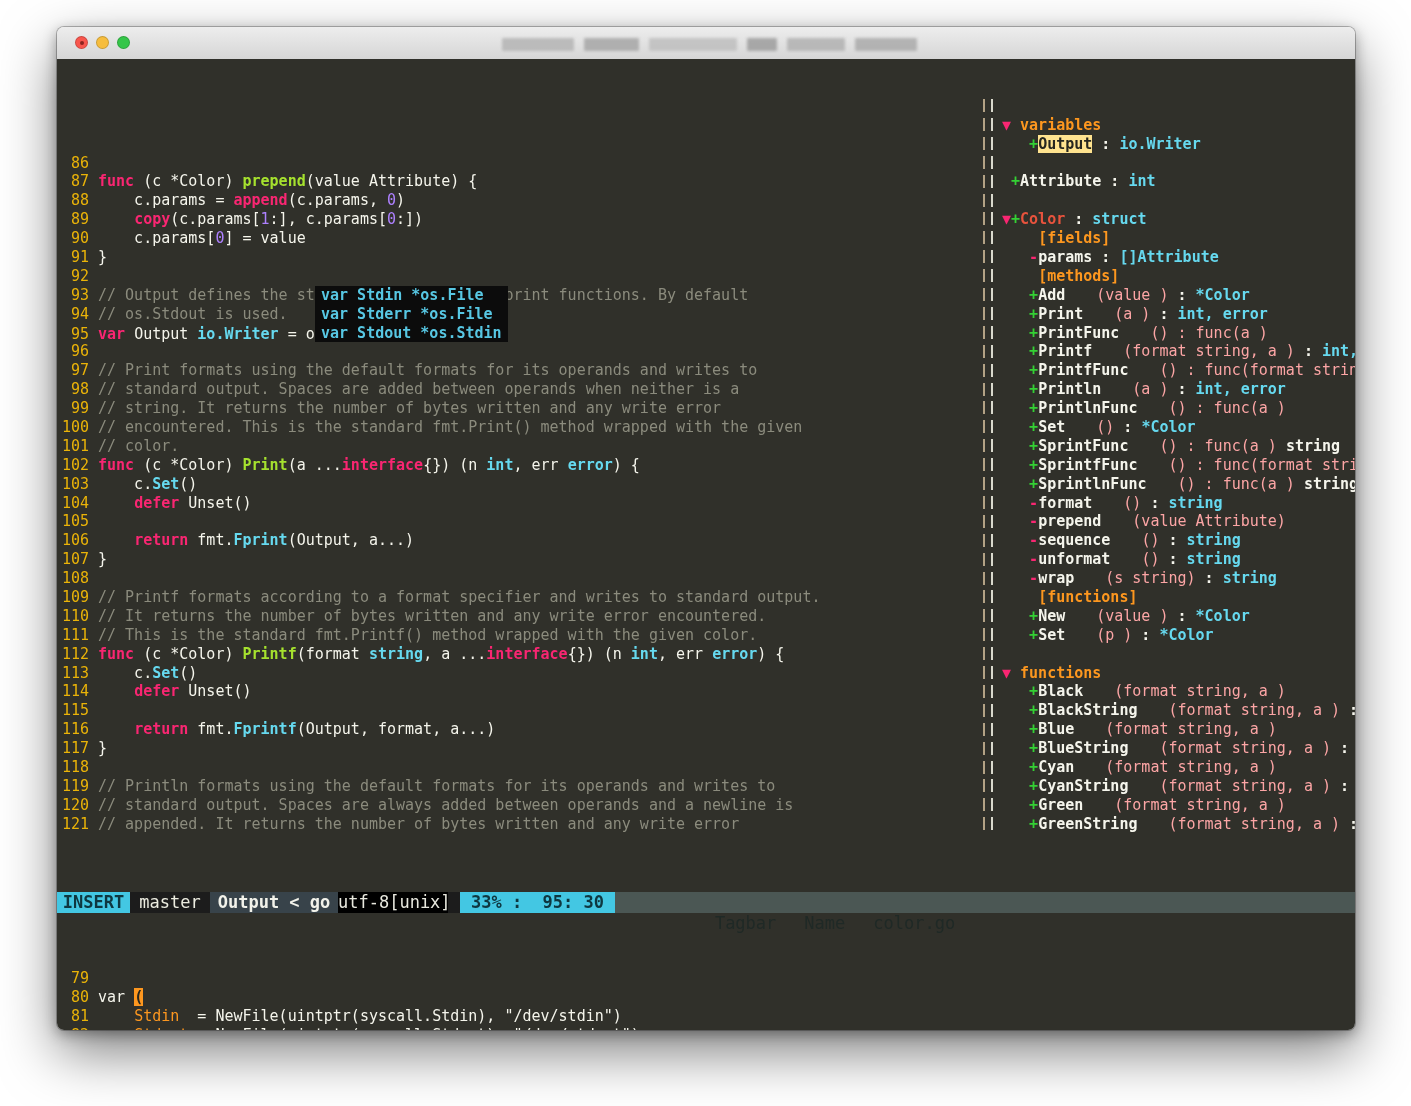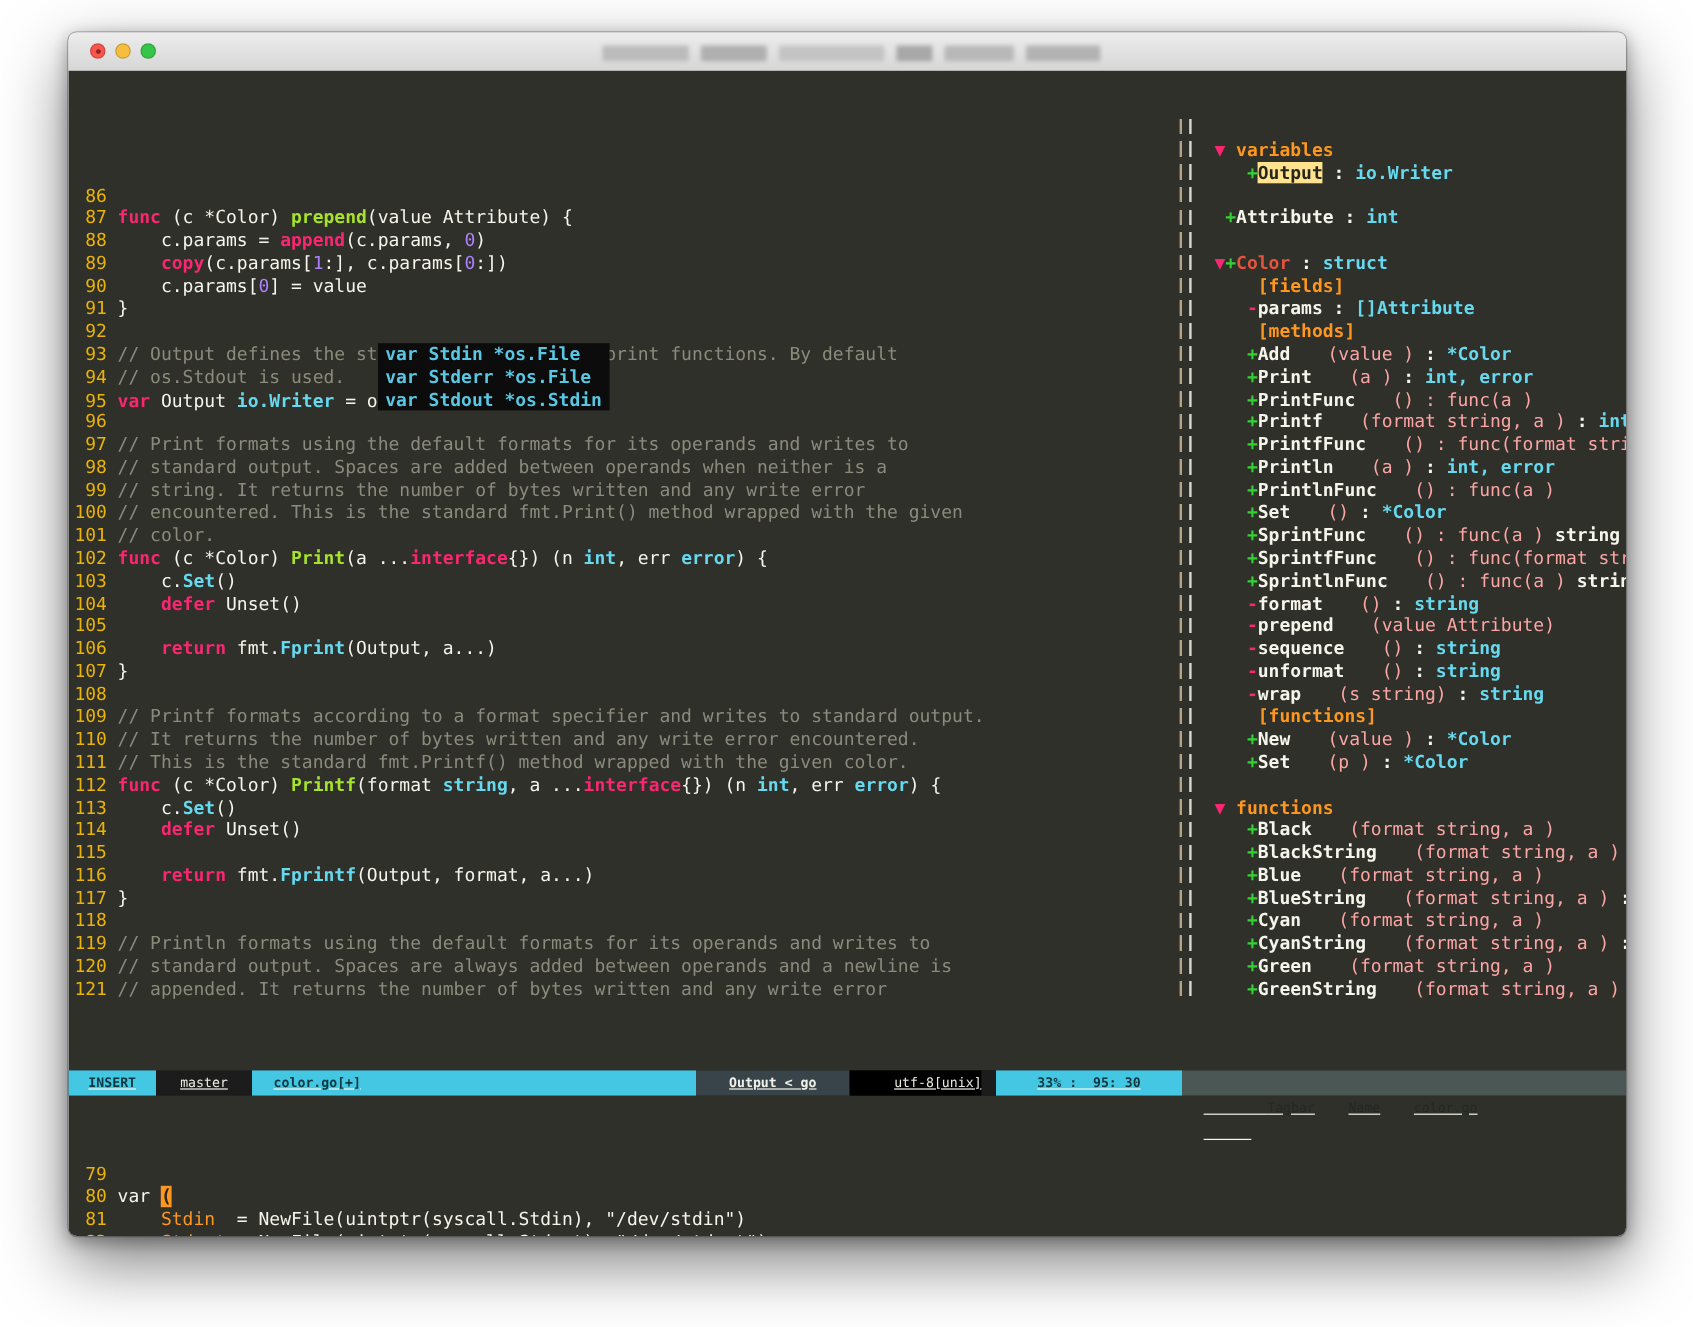--- a/index.html
+++ b/index.html
@@ -37,21 +37,21 @@
   .codewin{width:923px;position:relative;overflow:hidden;}
   .vsep{
     width:14px;background-color:#30302a;
     background-image:
       repeating-linear-gradient(to bottom,#b3a285 0 13px,rgba(0,0,0,0) 13px 18.9px),
       repeating-linear-gradient(to bottom,#d9d9cd 0 13px,rgba(0,0,0,0) 13px 18.9px);
     background-size:2px 100%,2px 100%;
     background-position:3px 2px,11px 2px;
     background-repeat:no-repeat,no-repeat;
   }
-  .tagbar{flex:1;overflow:hidden;padding-left:8px;margin-left:10px;}
+  .tagbar{flex:1;overflow:hidden;padding-left:8px;}
   .row{height:18.9px;overflow:hidden;}
   .lnum{display:inline-block;width:27px;margin-right:9px;padding-left:5px;text-align:right;color:#eab308;}
   
   .tk-k{color:#f92672;font-weight:bold;}
   .tk-f{color:#a6e22e;font-weight:bold;}
   .tk-t{color:#66d9ef;font-weight:bold;}
   .tk-n{color:#ae81ff;}
   .tk-c{color:#8b8b7d;}
   .tk-d{color:#f5f5ec;}
   .tk-o{color:#fd971f;}
@@ -67,21 +67,21 @@
   .tg-t{color:#66d9ef;font-weight:bold;}
   .tg-col{color:#f5f5ec;font-weight:bold;}
   .tg-b{color:#fd971f;font-weight:bold;}
   .tg-r{color:#e8533d;font-weight:bold;}
   .tg-hl{background:#ffe38f;color:#26261f;font-weight:bold;}
   .tg-d{color:#f5f5ec;}
   
   .popup{position:absolute;left:258px;top:189px;background:#0c0c0c;z-index:6;}
   .popup-item{height:18.9px;line-height:18.9px;padding:0 6px;color:#57c7e3;font-weight:bold;}
   
-  .sl{display:flex;height:21px;background:#1c1c1c;line-height:21px;font-size:11px;text-decoration:underline;}
+  .sl{display:flex;height:21px;background:#1c1c1c;line-height:21px;font-size:17px;}
   .sl-mode{width:73px;text-align:center;background:#43c7e3;color:#0e3740;font-weight:bold;}
   .sl-branch{width:80px;text-align:center;color:#ecece0;border-radius:10px;}
   .sl-file{width:370px;background:#43c7e3;color:#0e3740;font-weight:bold;padding-left:18px;box-sizing:border-box;}
   .sl-output{width:128px;text-align:center;background:#38434a;color:#f2f2ea;font-weight:bold;}
   .sl-enc{width:110px;text-align:right;background:#000000;color:#e8e8de;}
   .sl-gap{width:12px;background:#1c1c1c;}
   .sl-ruler{width:155px;text-align:center;background:#43c7e3;color:#0e3740;font-weight:bold;}
   .sl-tagbar{flex:1;background:#4b5754;color:#1f2926;padding-left:18px;box-sizing:border-box;}
   .sl-tagbar span{margin-right:28px;}
   
@@ -112,21 +112,20 @@
       <div class="codewin" id="code-lines">
         <div class="popup" id="popup"><div class="popup-item">var Stdin *os.File</div><div class="popup-item">var Stderr *os.File</div><div class="popup-item">var Stdout *os.Stdin</div></div>
       <div class="row"><span class="lnum"> 86</span></div><div class="row"><span class="lnum"> 87</span><span class="tk-k">func </span><span class="tk-d">(c *Color) </span><span class="tk-f">prepend</span><span class="tk-d">(value Attribute) {</span></div><div class="row"><span class="lnum"> 88</span><span class="tk-d">    c.params = </span><span class="tk-k">append</span><span class="tk-d">(c.params, </span><span class="tk-n">0</span><span class="tk-d">)</span></div><div class="row"><span class="lnum"> 89</span><span class="tk-d">    </span><span class="tk-k">copy</span><span class="tk-d">(c.params[</span><span class="tk-n">1</span><span class="tk-d">:], c.params[</span><span class="tk-n">0</span><span class="tk-d">:])</span></div><div class="row"><span class="lnum"> 90</span><span class="tk-d">    c.params[</span><span class="tk-n">0</span><span class="tk-d">] = value</span></div><div class="row"><span class="lnum"> 91</span><span class="tk-d">}</span></div><div class="row"><span class="lnum"> 92</span></div><div class="row"><span class="lnum"> 93</span><span class="tk-c">// Output defines the standard output of the print functions. By default</span></div><div class="row"><span class="lnum"> 94</span><span class="tk-c">// os.Stdout is used.</span></div><div class="row"><span class="lnum"> 95</span><span class="tk-k">var </span><span class="tk-d">Output </span><span class="tk-t">io.Writer</span><span class="tk-d"> = os.Std</span><span class="cursor"></span></div><div class="row"><span class="lnum"> 96</span></div><div class="row"><span class="lnum"> 97</span><span class="tk-c">// Print formats using the default formats for its operands and writes to</span></div><div class="row"><span class="lnum"> 98</span><span class="tk-c">// standard output. Spaces are added between operands when neither is a</span></div><div class="row"><span class="lnum"> 99</span><span class="tk-c">// string. It returns the number of bytes written and any write error</span></div><div class="row"><span class="lnum">100</span><span class="tk-c">// encountered. This is the standard fmt.Print() method wrapped with the given</span></div><div class="row"><span class="lnum">101</span><span class="tk-c">// color.</span></div><div class="row"><span class="lnum">102</span><span class="tk-k">func </span><span class="tk-d">(c *Color) </span><span class="tk-f">Print</span><span class="tk-d">(a ...</span><span class="tk-k">interface</span><span class="tk-d">{}) (n </span><span class="tk-t">int</span><span class="tk-d">, err </span><span class="tk-t">error</span><span class="tk-d">) {</span></div><div class="row"><span class="lnum">103</span><span class="tk-d">    c.</span><span class="tk-t">Set</span><span class="tk-d">()</span></div><div class="row"><span class="lnum">104</span><span class="tk-d">    </span><span class="tk-k">defer</span><span class="tk-d"> Unset()</span></div><div class="row"><span class="lnum">105</span></div><div class="row"><span class="lnum">106</span><span class="tk-d">    </span><span class="tk-k">return</span><span class="tk-d"> fmt.</span><span class="tk-t">Fprint</span><span class="tk-d">(Output, a...)</span></div><div class="row"><span class="lnum">107</span><span class="tk-d">}</span></div><div class="row"><span class="lnum">108</span></div><div class="row"><span class="lnum">109</span><span class="tk-c">// Printf formats according to a format specifier and writes to standard output.</span></div><div class="row"><span class="lnum">110</span><span class="tk-c">// It returns the number of bytes written and any write error encountered.</span></div><div class="row"><span class="lnum">111</span><span class="tk-c">// This is the standard fmt.Printf() method wrapped with the given color.</span></div><div class="row"><span class="lnum">112</span><span class="tk-k">func </span><span class="tk-d">(c *Color) </span><span class="tk-f">Printf</span><span class="tk-d">(format </span><span class="tk-t">string</span><span class="tk-d">, a ...</span><span class="tk-k">interface</span><span class="tk-d">{}) (n </span><span class="tk-t">int</span><span class="tk-d">, err </span><span class="tk-t">error</span><span class="tk-d">) {</span></div><div class="row"><span class="lnum">113</span><span class="tk-d">    c.</span><span class="tk-t">Set</span><span class="tk-d">()</span></div><div class="row"><span class="lnum">114</span><span class="tk-d">    </span><span class="tk-k">defer</span><span class="tk-d"> Unset()</span></div><div class="row"><span class="lnum">115</span></div><div class="row"><span class="lnum">116</span><span class="tk-d">    </span><span class="tk-k">return</span><span class="tk-d"> fmt.</span><span class="tk-t">Fprintf</span><span class="tk-d">(Output, format, a...)</span></div><div class="row"><span class="lnum">117</span><span class="tk-d">}</span></div><div class="row"><span class="lnum">118</span></div><div class="row"><span class="lnum">119</span><span class="tk-c">// Println formats using the default formats for its operands and writes to</span></div><div class="row"><span class="lnum">120</span><span class="tk-c">// standard output. Spaces are always added between operands and a newline is</span></div><div class="row"><span class="lnum">121</span><span class="tk-c">// appended. It returns the number of bytes written and any write error</span></div><div class="row"><span class="lnum">122</span><span class="tk-c">// encountered. This is the standard fmt.Print() method wrapped with the given</span></div></div>
       <div class="vsep"></div>
       <div class="tagbar" id="tagbar-lines"><div class="row"></div><div class="row"><span class="tg-a">▼</span><span class="tg-d"> </span><span class="tg-s">variables</span></div><div class="row"><span class="tg-d">   </span><span class="tg-p">+</span><span class="tg-hl">Output</span><span class="tg-col"> : </span><span class="tg-t">io.Writer</span></div><div class="row"></div><div class="row"><span class="tg-d"> </span><span class="tg-p">+</span><span class="tg-w">Attribute</span><span class="tg-col"> : </span><span class="tg-t">int</span></div><div class="row"></div><div class="row"><span class="tg-a">▼</span><span class="tg-p">+</span><span class="tg-r">Color</span><span class="tg-col"> : </span><span class="tg-t">struct</span></div><div class="row"><span class="tg-d">    </span><span class="tg-b">[fields]</span></div><div class="row"><span class="tg-d">   </span><span class="tg-m">-</span><span class="tg-w">params</span><span class="tg-col"> : </span><span class="tg-t">[]Attribute</span></div><div class="row"><span class="tg-d">    </span><span class="tg-b">[methods]</span></div><div class="row"><span class="tg-d">   </span><span class="tg-p">+</span><span class="tg-w">Add</span><span class="tg-g">(value )</span><span class="tg-col"> : </span><span class="tg-t">*Color</span></div><div class="row"><span class="tg-d">   </span><span class="tg-p">+</span><span class="tg-w">Print</span><span class="tg-g">(a )</span><span class="tg-col"> : </span><span class="tg-t">int, error</span></div><div class="row"><span class="tg-d">   </span><span class="tg-p">+</span><span class="tg-w">PrintFunc</span><span class="tg-g">() : func(a )</span></div><div class="row"><span class="tg-d">   </span><span class="tg-p">+</span><span class="tg-w">Printf</span><span class="tg-g">(format string, a )</span><span class="tg-col"> : </span><span class="tg-t">int, error</span></div><div class="row"><span class="tg-d">   </span><span class="tg-p">+</span><span class="tg-w">PrintfFunc</span><span class="tg-g">() : func(format string, a )</span></div><div class="row"><span class="tg-d">   </span><span class="tg-p">+</span><span class="tg-w">Println</span><span class="tg-g">(a )</span><span class="tg-col"> : </span><span class="tg-t">int, error</span></div><div class="row"><span class="tg-d">   </span><span class="tg-p">+</span><span class="tg-w">PrintlnFunc</span><span class="tg-g">() : func(a )</span></div><div class="row"><span class="tg-d">   </span><span class="tg-p">+</span><span class="tg-w">Set</span><span class="tg-g">()</span><span class="tg-col"> : </span><span class="tg-t">*Color</span></div><div class="row"><span class="tg-d">   </span><span class="tg-p">+</span><span class="tg-w">SprintFunc</span><span class="tg-g">() : func(a )</span><span class="tg-d"> </span><span class="tg-w">string</span></div><div class="row"><span class="tg-d">   </span><span class="tg-p">+</span><span class="tg-w">SprintfFunc</span><span class="tg-g">() : func(format string, a ) string</span></div><div class="row"><span class="tg-d">   </span><span class="tg-p">+</span><span class="tg-w">SprintlnFunc</span><span class="tg-g">() : func(a )</span><span class="tg-d"> </span><span class="tg-w">string</span></div><div class="row"><span class="tg-d">   </span><span class="tg-m">-</span><span class="tg-w">format</span><span class="tg-g">()</span><span class="tg-col"> : </span><span class="tg-t">string</span></div><div class="row"><span class="tg-d">   </span><span class="tg-m">-</span><span class="tg-w">prepend</span><span class="tg-g">(value Attribute)</span></div><div class="row"><span class="tg-d">   </span><span class="tg-m">-</span><span class="tg-w">sequence</span><span class="tg-g">()</span><span class="tg-col"> : </span><span class="tg-t">string</span></div><div class="row"><span class="tg-d">   </span><span class="tg-m">-</span><span class="tg-w">unformat</span><span class="tg-g">()</span><span class="tg-col"> : </span><span class="tg-t">string</span></div><div class="row"><span class="tg-d">   </span><span class="tg-m">-</span><span class="tg-w">wrap</span><span class="tg-g">(s string)</span><span class="tg-col"> : </span><span class="tg-t">string</span></div><div class="row"><span class="tg-d">    </span><span class="tg-b">[functions]</span></div><div class="row"><span class="tg-d">   </span><span class="tg-p">+</span><span class="tg-w">New</span><span class="tg-g">(value )</span><span class="tg-col"> : </span><span class="tg-t">*Color</span></div><div class="row"><span class="tg-d">   </span><span class="tg-p">+</span><span class="tg-w">Set</span><span class="tg-g">(p )</span><span class="tg-col"> : </span><span class="tg-t">*Color</span></div><div class="row"></div><div class="row"><span class="tg-a">▼</span><span class="tg-d"> </span><span class="tg-s">functions</span></div><div class="row"><span class="tg-d">   </span><span class="tg-p">+</span><span class="tg-w">Black</span><span class="tg-g">(format string, a )</span></div><div class="row"><span class="tg-d">   </span><span class="tg-p">+</span><span class="tg-w">BlackString</span><span class="tg-g">(format string, a )</span><span class="tg-col"> : </span><span class="tg-t">string</span></div><div class="row"><span class="tg-d">   </span><span class="tg-p">+</span><span class="tg-w">Blue</span><span class="tg-g">(format string, a )</span></div><div class="row"><span class="tg-d">   </span><span class="tg-p">+</span><span class="tg-w">BlueString</span><span class="tg-g">(format string, a )</span><span class="tg-col"> : </span><span class="tg-t">string</span></div><div class="row"><span class="tg-d">   </span><span class="tg-p">+</span><span class="tg-w">Cyan</span><span class="tg-g">(format string, a )</span></div><div class="row"><span class="tg-d">   </span><span class="tg-p">+</span><span class="tg-w">CyanString</span><span class="tg-g">(format string, a )</span><span class="tg-col"> : </span><span class="tg-t">string</span></div><div class="row"><span class="tg-d">   </span><span class="tg-p">+</span><span class="tg-w">Green</span><span class="tg-g">(format string, a )</span></div><div class="row"><span class="tg-d">   </span><span class="tg-p">+</span><span class="tg-w">GreenString</span><span class="tg-g">(format string, a )</span><span class="tg-col"> : </span><span class="tg-t">string</span></div></div>
     </div>
 
     <div class="sl">
       <div class="sl-mode">INSERT</div>
       <div class="sl-branch">master</div>
-      <div class="sl-file">color.go[+]</div>
       <div class="sl-output">Output &lt; go</div>
       <div class="sl-enc">utf-8[unix]</div>
       <div class="sl-gap"></div>
       <div class="sl-ruler">33% :  95: 30</div>
       <div class="sl-tagbar">
         <span>Tagbar</span><span>Name</span><span>color.go</span>
       </div>
     </div>
 
     <div class="godoc" id="godoc-lines"><div class="row"><span class="lnum"> 79</span></div><div class="row"><span class="lnum"> 80</span><span class="tk-d">var </span><span class="tk-hp">(</span></div><div class="row"><span class="lnum"> 81</span><span class="tk-d">    </span><span class="tk-o">Stdin</span><span class="tk-d">  = NewFile(uintptr(syscall.Stdin), "/dev/stdin")</span></div><div class="row"><span class="lnum"> 82</span><span class="tk-d">    </span><span class="tk-o">Stdout</span><span class="tk-d"> = NewFile(uintptr(syscall.Stdout), "/dev/stdout")</span></div></div>

